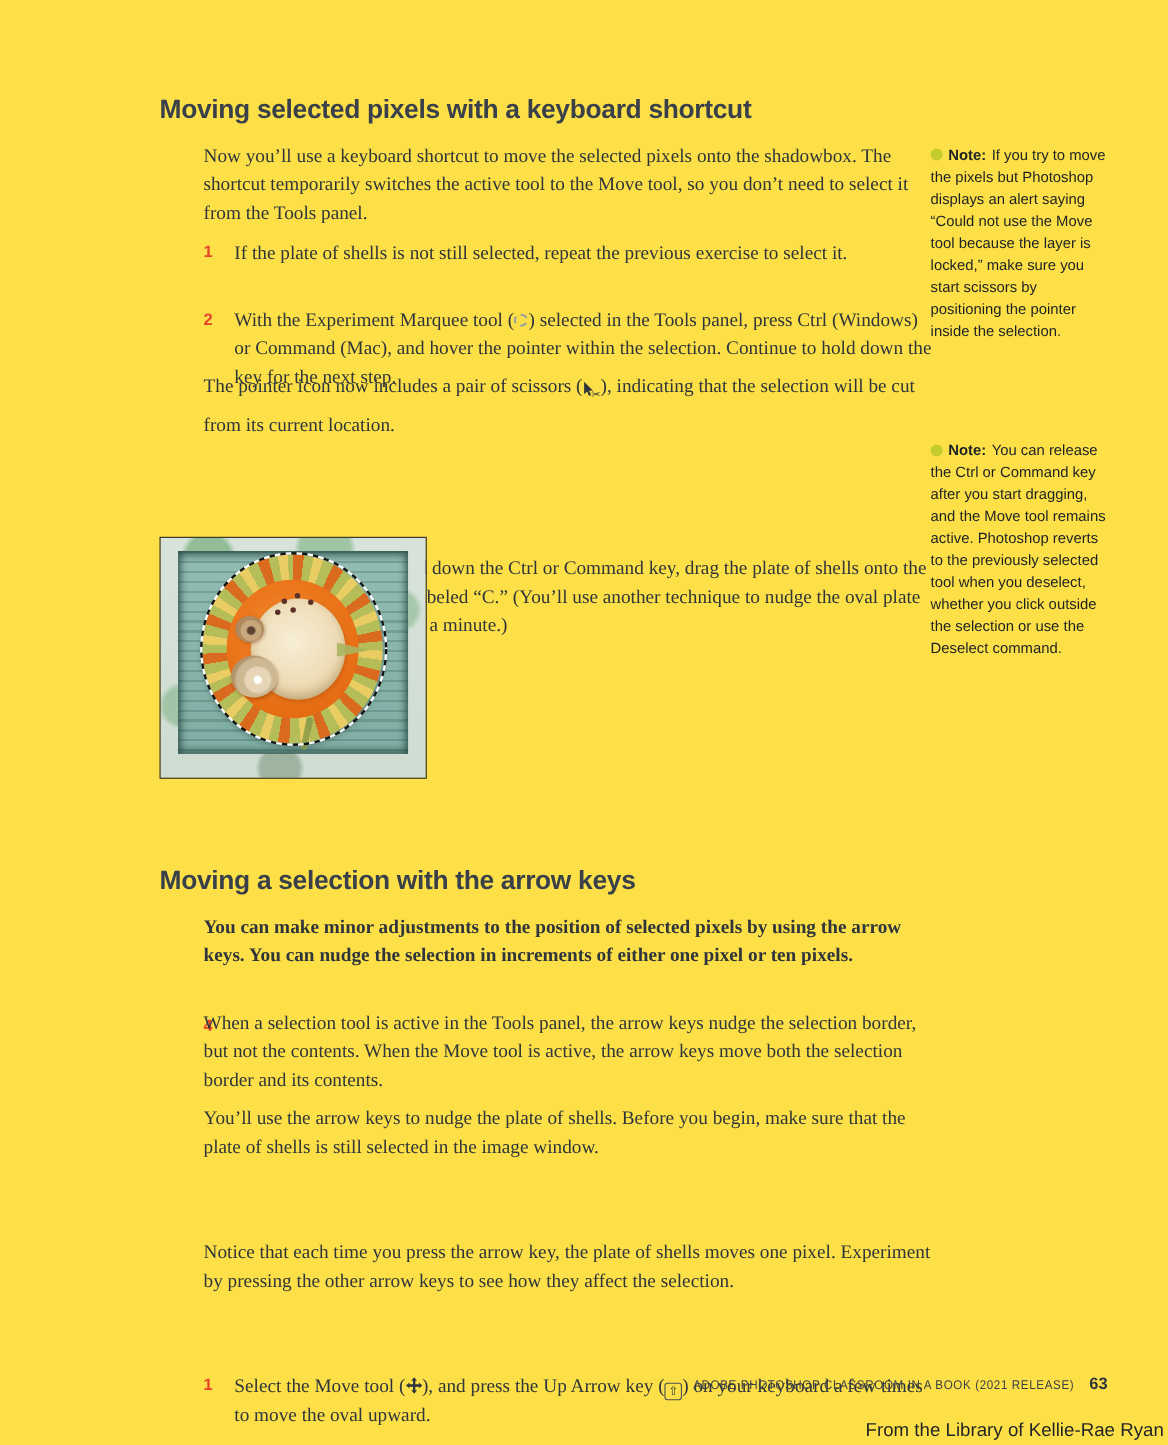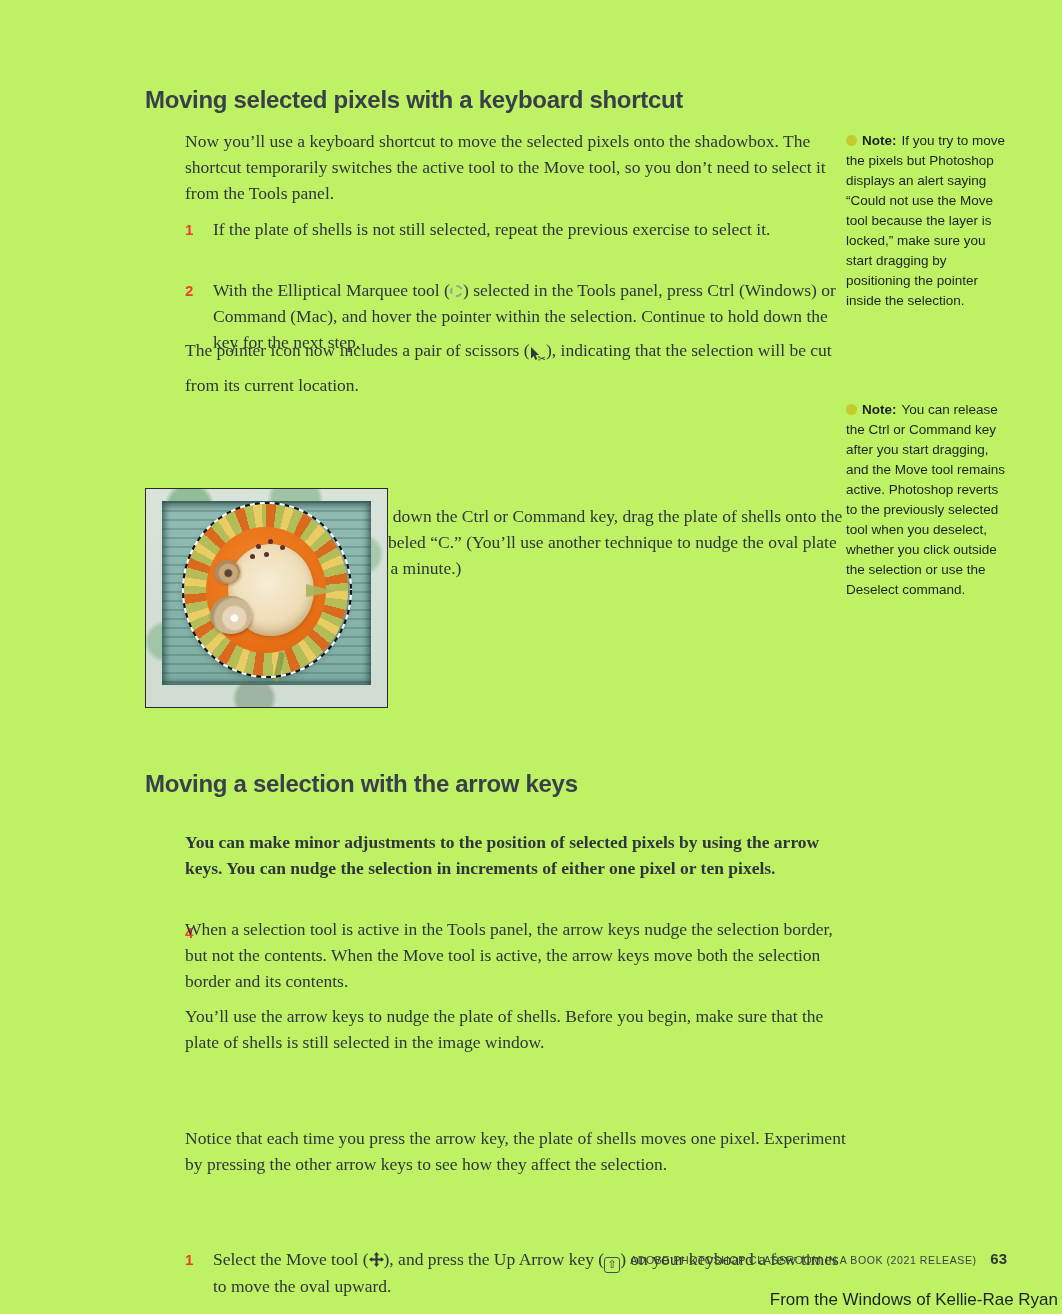--- a/index.html
+++ b/index.html
@@ -1,18 +1,18 @@
 <!DOCTYPE html>
 <html><head>
 <meta charset="utf-8">
 <style>
   * { margin:0; padding:0; box-sizing:border-box; }
   html,body { background:#ffffff; }
   .page {
-    position:relative; width:1062px; height:1314px; background:#bef264;
+    position:relative; width:1062px; height:1314px; background:#fde047;
     font-family:"Liberation Serif", serif; color:#2f353b; overflow:hidden;
   }
   
   .h1 {
     position:absolute; left:145px; font-family:"Liberation Sans", sans-serif;
     font-weight:bold; font-size:24px; color:#39404a; letter-spacing:-0.3px;
   }
   
   .body-block {
     position:absolute; left:145px; width:662px; font-size:17.5px;
@@ -132,21 +132,21 @@
 
   <div class="body-block" style="top:128px;">Now you’ll use a keyboard shortcut to move the selected pixels onto the shadow­box. The shortcut temporarily switches the active tool to the Move tool, so you don’t need to select it from the Tools panel.</div>
 
   <div class="body-block step" style="top:216px;">
     <span class="num">1</span>
     <span>If the plate of shells is not still selected, repeat the previous exercise to select it.</span>
   </div>
 
   <div class="body-block step" style="top:251px;">
     <span class="num">2</span>
-    <span>With the Elliptical Marquee tool (</span><span class="icon-ellipse"></span><span>) selected in the Tools panel, press Ctrl (Windows) or Command (Mac), and hover the pointer within the selection. Continue to hold down the key for the next step.</span>
+    <span>With the Experiment Marquee tool (</span><span class="icon-ellipse"></span><span>) selected in the Tools panel, press Ctrl (Windows) or Command (Mac), and hover the pointer within the selection. Continue to hold down the key for the next step.</span>
   </div>
 
   <div class="body-block" style="top:337px;">
     <span>The pointer icon now includes a pair of scissors (</span><span class="icon-pointer"><svg width="10" height="14" viewBox="0 0 10 14">
           <path d="M1,0 L1,11.5 L3.7,9 L5.5,13 L7.3,12.1 L5.5,8.2 L9,8 Z" fill="#2f353b"></path>
         </svg><span class="scissors">✂</span></span><span>), indicating that the selection will be cut from its current location.</span>
   </div>
 
   <div class="body-block step" style="top:399px;">
     <span class="num">3</span>
@@ -171,45 +171,45 @@
     <svg class="ants" width="172" height="180" viewBox="0 0 172 180">
       <ellipse cx="86" cy="90" rx="84" ry="87" fill="none" stroke="#111111" stroke-width="2" stroke-dasharray="5 5"></ellipse>
       <ellipse cx="86" cy="90" rx="84" ry="87" fill="none" stroke="#ffffff" stroke-width="2" stroke-dasharray="5 5" stroke-dashoffset="5"></ellipse>
     </svg>
   </div>
 
   <div class="body-block step" style="top:737px;">
     <span class="num">4</span>
   </div>
 
-  <div class="h1" style="top:770px;">Moving a selection with the arrow keys</div>
+  <div class="h1" style="top:787px;">Moving a selection with the arrow keys</div>
 
   <div class="body-block" style="top:829px;font-weight:bold;">You can make minor adjustments to the position of selected pixels by using the arrow keys. You can nudge the selection in increments of either one pixel or ten pixels.</div>
   <div class="body-block" style="top:916px;">When a selection tool is active in the Tools panel, the arrow keys nudge the selection border, but not the contents. When the Move tool is active, the arrow keys move both the selection border and its contents.</div>
   <div class="body-block" style="top:1003px;">You’ll use the arrow keys to nudge the plate of shells. Before you begin, make sure that the plate of shells is still selected in the image window.</div>
 
   <div class="body-block step" style="top:1064px;">
     <span class="num">1</span>
     <span>Select the Move tool (</span><span class="icon-move"><svg width="15" height="15" viewBox="0 0 14 14">
           <path d="M7,0 L9.4,3 L8,3 L8,6 L11,6 L11,4.6 L14,7 L11,9.4 L11,8 L8,8 L8,11 L9.4,11 L7,14 L4.6,11 L6,11 L6,8 L3,8 L3,9.4 L0,7 L3,4.6 L3,6 L6,6 L6,3 L4.6,3 Z" fill="#2f353b"></path>
         </svg></span><span>), and press the Up Arrow key (</span><span class="icon-upkey">
         <span>⇧</span>
       </span><span>) on your keyboard a few times to move the oval upward.</span>
   </div>
 
   <div class="body-block" style="top:1125px;">Notice that each time you press the arrow key, the plate of shells moves one pixel. Experiment by pressing the other arrow keys to see how they affect the selection.</div>
 
   <div class="note" style="top:131px;">
-    <span class="bullet"></span><b>Note:</b><span>If you try to move the pixels but Photoshop displays an alert saying “Could not use the Move tool because the layer is locked,” make sure you start dragging by positioning the pointer inside the selection.</span>
+    <span class="bullet"></span><b>Note:</b><span>If you try to move the pixels but Photoshop displays an alert saying “Could not use the Move tool because the layer is locked,” make sure you start scissors by positioning the pointer inside the selection.</span>
   </div>
 
   <div class="note" style="top:400px;">
     <span class="bullet"></span><b>Note:</b><span>You can release the Ctrl or Command key after you start dragging, and the Move tool remains active. Photoshop reverts to the previously selected tool when you deselect, whether you click outside the selection or use the Deselect command.</span>
   </div>
 
   <div class="footer">
     <span class="book">ADOBE PHOTOSHOP CLASSROOM IN A BOOK (2021 RELEASE)</span>
     <span class="pagenum">63</span>
   </div>
 
-  <div class="watermark">From the Windows of Kellie-Rae Ryan</div>
+  <div class="watermark">From the Library of Kellie-Rae Ryan</div>
 
 </div>
 
 </body></html>

